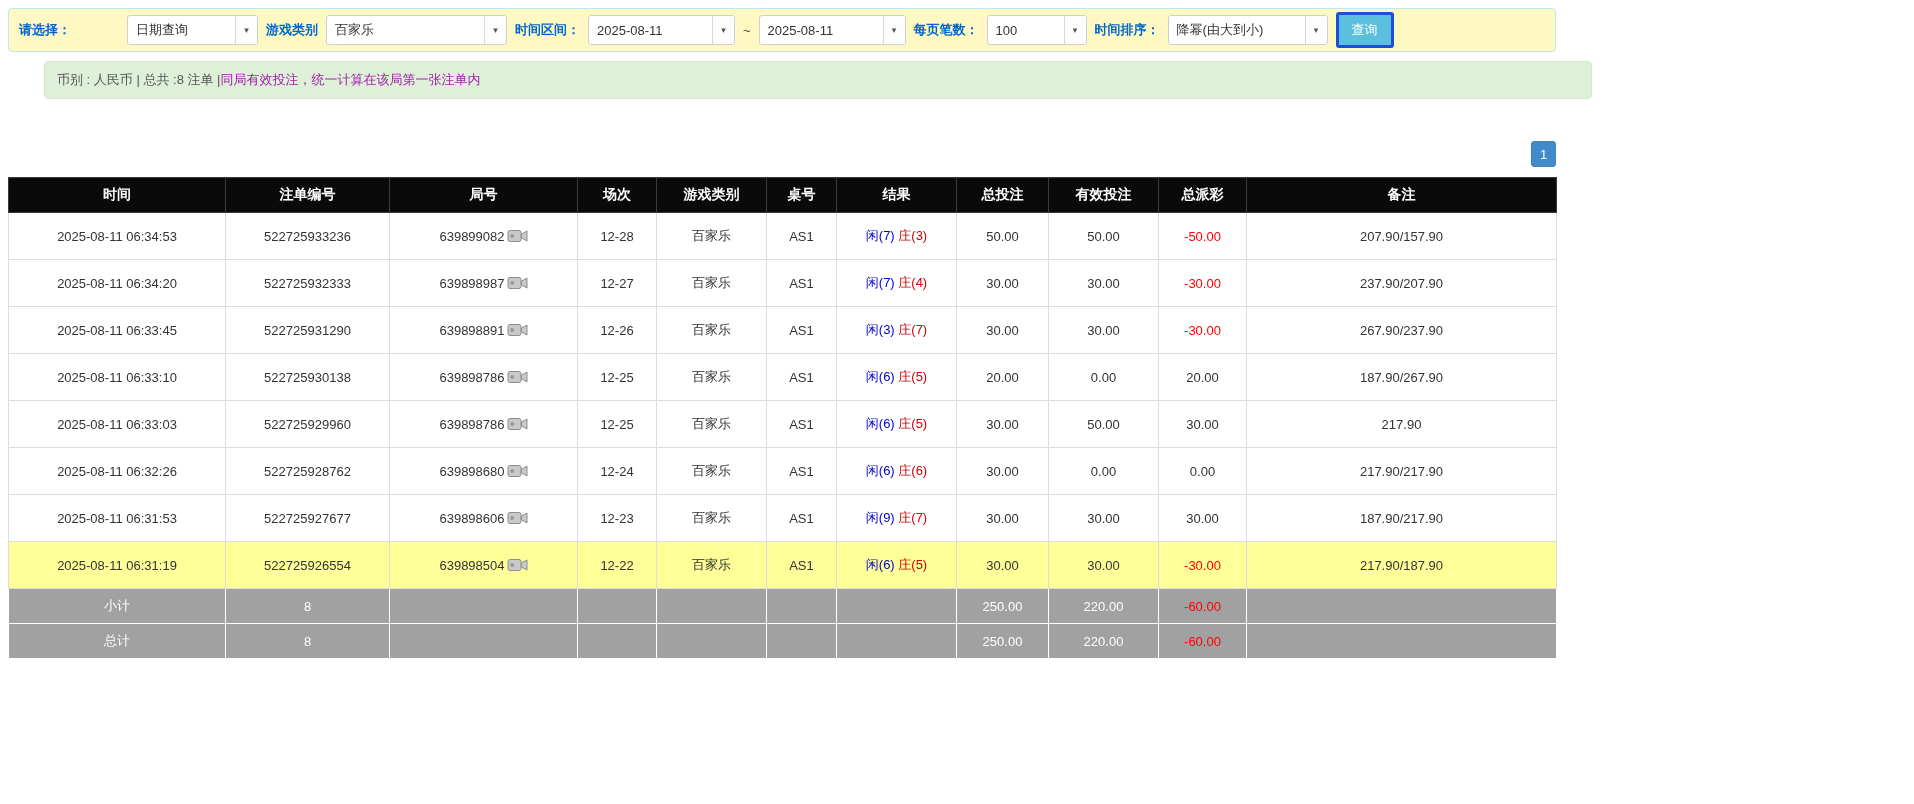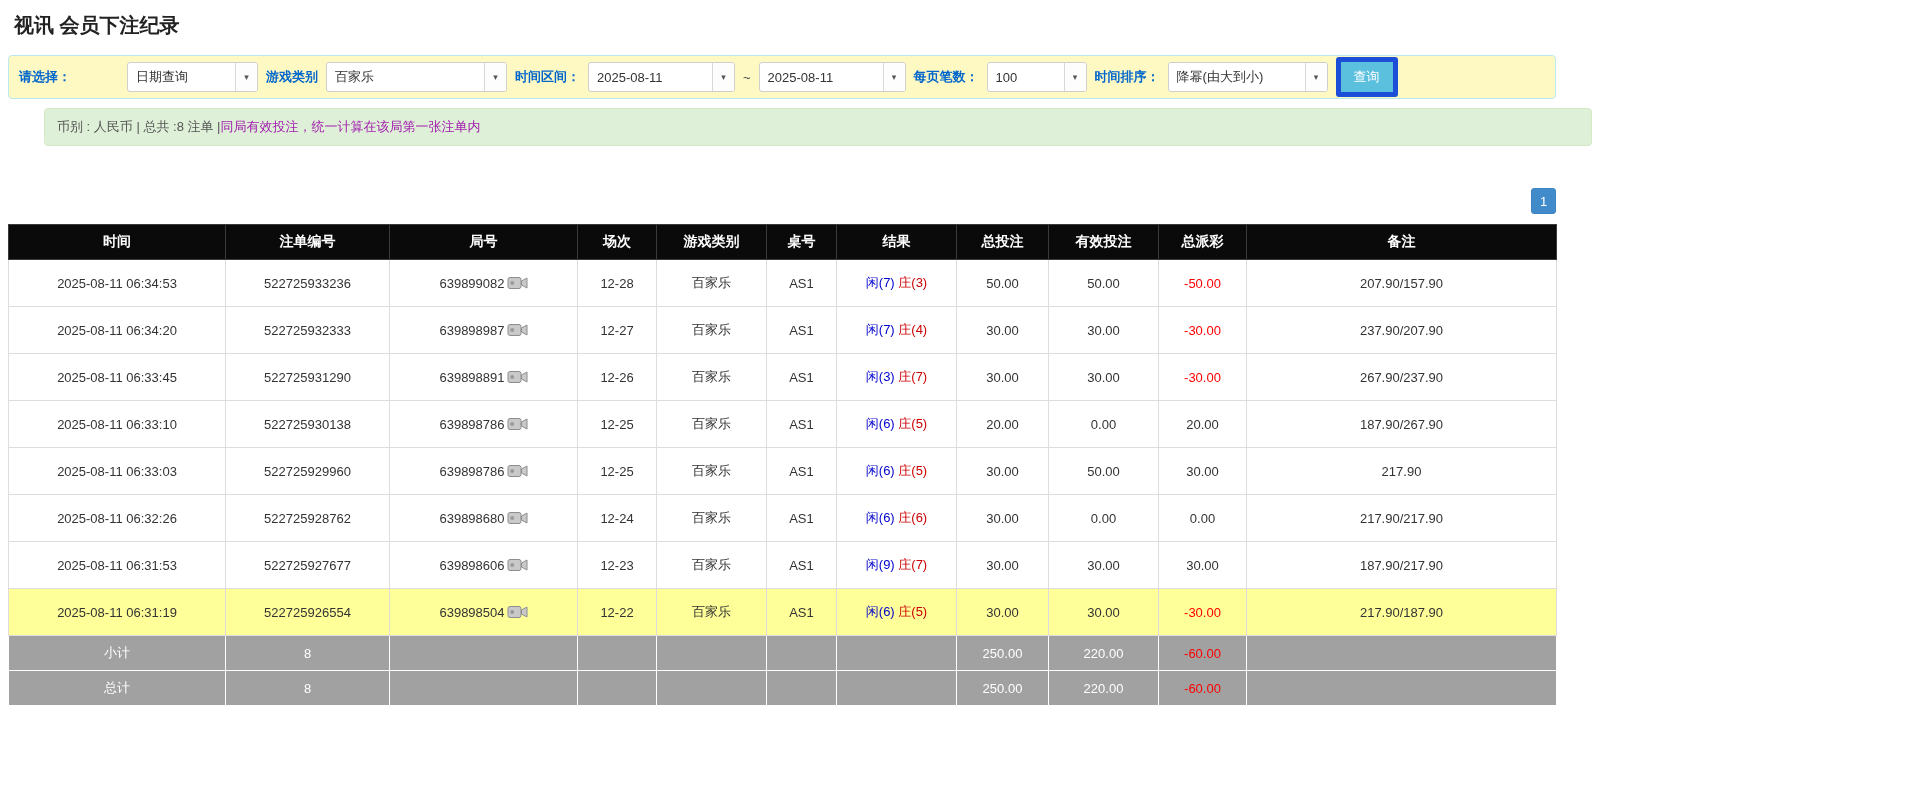--- a/index.html
+++ b/index.html
@@ -67,21 +67,21 @@
     font-size: 9px;
     color: #555;
   }
   .w-query { width: 131px; margin-left: 48px; }
   .w-game  { width: 181px; }
   .w-date  { width: 147px; }
   .w-size  { width: 100px; }
   .w-sort  { width: 160px; }
   .btn-search {
     background: #5bc0de;
-    border: 5px solid #1d4ed8;
+    border: 3px solid #1d4ed8;
     color: #fff;
     font-size: 13px;
     padding: 6px 13px;
     border-radius: 3px;
     cursor: pointer;
     font-family: inherit;
   }
 
   
   .summary-bar {
@@ -168,21 +168,20 @@
     border: 1px solid #fff;
     padding: 8px 4px;
     font-size: 13px;
   }
 </style>
 </head>
 <body>
 
 <div class="page">
 
-  <div class="page-title">视讯 会员下注纪录</div>
 
   <div class="filter-bar">
     <span class="flabel">请选择：</span>
     <span class="combo w-query">
       <span class="combo-text">日期查询</span>
       <span class="combo-arrow">▾</span>
     </span>
 
     <span class="flabel">游戏类别</span>
     <span class="combo w-game">

